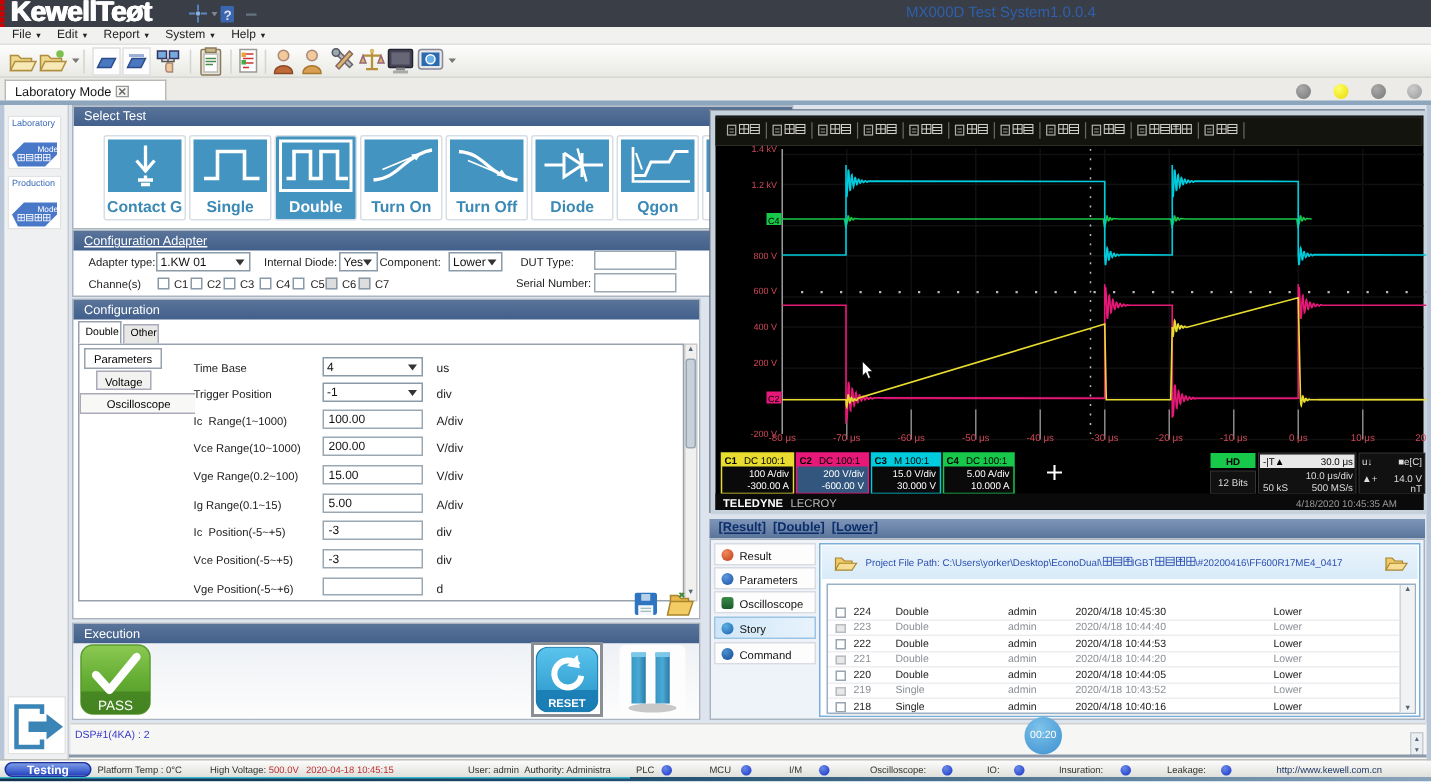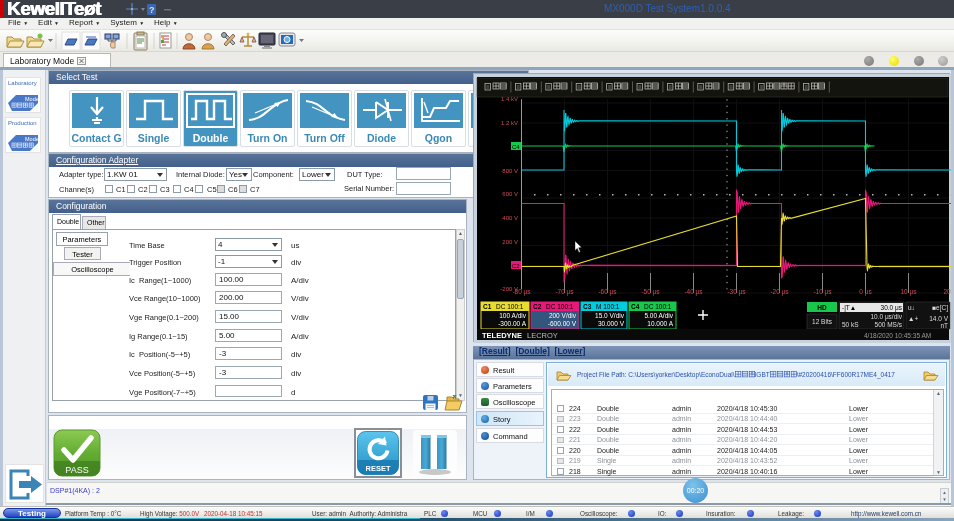--- a/index.html
+++ b/index.html
@@ -322,49 +322,49 @@
 
   <div class="abs group" id="gConfig" style="left:48px;top:199px;width:419px;height:214px">
     <div class="ghead">Configuration</div>
 
     <div class="abs" style="left:3px;top:14px;width:29px;height:15px;background:#fff;border:1px solid #98a2ae;border-bottom:none;font-size:7px;padding:3px 0 0 4px;z-index:3">Double</div>
     <div class="abs" style="left:33px;top:16px;width:24px;height:13px;background:#e8e8e6;border:1px solid #aab;border-bottom:none;font-size:7px;padding:2px 0 0 4px">Other</div>
 
     <div class="abs" style="left:3px;top:29px;width:404px;height:172px;background:#fff;border:1px solid #98a2ae"></div>
 
     <div class="abs" style="left:7px;top:32px;width:52px;height:14px;background:#fff;border:1px solid #98a2ae;font-size:7.5px;text-align:center;padding-top:2px;z-index:2">Parameters</div>
-    <div class="abs" style="left:15px;top:47px;width:37px;height:13px;background:#f2f2f0;border:1px solid #aab;font-size:7.5px;text-align:center;padding-top:2px">Tester</div>
+    <div class="abs" style="left:15px;top:47px;width:37px;height:13px;background:#f2f2f0;border:1px solid #aab;font-size:7.5px;text-align:center;padding-top:2px">Voltage</div>
     <div class="abs" style="left:4px;top:62px;width:79px;height:14px;background:#f8f8f6;border:1px solid #aab;font-size:7.5px;text-align:center;padding-top:2px">Oscilloscope</div>
     <div class="abs" style="left:81px;top:31px;width:325px;height:169px;background:#fff"></div>
 
     <div class="flabel abs" style="left:80px;top:41px">Time Base</div>
     <div class="dd" style="left:166px;top:38px;width:67px">4</div>
     <div class="unit" style="left:242px;top:41px">us</div>
     <div class="flabel abs" style="left:80px;top:58px">Trigger Position</div>
     <div class="dd" style="left:166px;top:55px;width:67px">-1</div>
     <div class="unit" style="left:242px;top:58px">div</div>
     <div class="flabel abs" style="left:80px;top:76px">Ic&nbsp;&nbsp;Range(1~1000)</div>
     <div class="ti" style="left:166px;top:73px;width:67px">100.00</div>
     <div class="unit" style="left:242px;top:76px">A/div</div>
     <div class="flabel abs" style="left:80px;top:94px">Vce Range(10~1000)</div>
     <div class="ti" style="left:166px;top:91px;width:67px">200.00</div>
     <div class="unit" style="left:242px;top:94px">V/div</div>
-    <div class="flabel abs" style="left:80px;top:113px">Vge Range(0.1~200)</div>
+    <div class="flabel abs" style="left:80px;top:113px">Vge Range(0.2~100)</div>
     <div class="ti" style="left:166px;top:110px;width:67px">15.00</div>
     <div class="unit" style="left:242px;top:113px">V/div</div>
     <div class="flabel abs" style="left:80px;top:132px">Ig Range(0.1~15)</div>
     <div class="ti" style="left:166px;top:129px;width:67px">5.00</div>
     <div class="unit" style="left:242px;top:132px">A/div</div>
     <div class="flabel abs" style="left:80px;top:150px">Ic&nbsp;&nbsp;Position(-5~+5)</div>
     <div class="ti" style="left:166px;top:147px;width:67px">-3</div>
     <div class="unit" style="left:242px;top:150px">div</div>
     <div class="flabel abs" style="left:80px;top:169px">Vce Position(-5~+5)</div>
     <div class="ti" style="left:166px;top:166px;width:67px">-3</div>
     <div class="unit" style="left:242px;top:169px">div</div>
-    <div class="flabel abs" style="left:80px;top:188px;height:10px;overflow:hidden">Vge Position(-7~+5)</div>
+    <div class="flabel abs" style="left:80px;top:188px;height:10px;overflow:hidden">Vge Position(-5~+6)</div>
     <div class="ti" style="left:166px;top:185px;width:67px;height:12px;overflow:hidden"></div>
     <div class="unit" style="left:242px;top:188px">d</div>
 
     <div class="abs" style="left:407px;top:29px;width:9px;height:172px;background:#f0f0ee;border:1px solid #ccc">
       <div style="position:absolute;top:0;width:7px;height:8px;font-size:5px;text-align:center;color:#567">▲</div>
       <div style="position:absolute;top:9px;width:7px;height:60px;background:#c8d0da;border:1px solid #98a6b4;border-radius:2px"></div>
       <div style="position:absolute;bottom:0;width:7px;height:8px;font-size:5px;text-align:center;color:#567">▼</div>
     </div>
 
     <svg width="40" height="17" style="position:absolute;left:374px;top:195px">
@@ -372,20 +372,21 @@
       <rect x="4.5" y="1" width="6" height="4.5" fill="#b8d0e8"></rect>
       <rect x="2.5" y="8.5" width="10" height="6.5" fill="#f4f8fc"></rect>
       <path d="M4 10.5 h7 M4 12.5 h7" stroke="#8aa" stroke-width="0.7"></path>
       <path d="M24 6 L24 2 L29 2 L31 4 L36 4 L36 6" fill="#e8b84a" stroke="#a8852a"></path>
       <path d="M22 15 L24 6 L39 6 L36 15 Z" fill="#f4cc66" stroke="#a8852a"></path>
       <path d="M30 0 L33 3 M33 0 L30 3" stroke="#4a8a3a" stroke-width="1.4"></path>
     </svg>
   </div>
 
   <div class="abs group" id="gExec" style="left:48px;top:415px;width:419px;height:65px">
+    <div class="ghead">Execution</div>
     <div class="abs" style="left:0;top:13px;width:417px;height:50px;background:linear-gradient(#eef1f5,#fdfdfd)"></div>
 
     <svg width="50" height="49" style="position:absolute;left:4px;top:13px">
       <rect x="1" y="1" width="46" height="46" rx="8" fill="url(#gpass)" stroke="#5a9a30"></rect>
       <path d="M1 32 L47 32 L47 39 A8 8 0 0 1 39 47 L9 47 A8 8 0 0 1 1 39 Z" fill="#3e7a1e" opacity="0.65"></path>
       <defs>
         <linearGradient id="gpass" x1="0" y1="0" x2="0" y2="1">
           <stop offset="0" stop-color="#8cc953"></stop>
             <stop offset="0.5" stop-color="#64ad33"></stop>
             <stop offset="1" stop-color="#4e9423"></stop>

